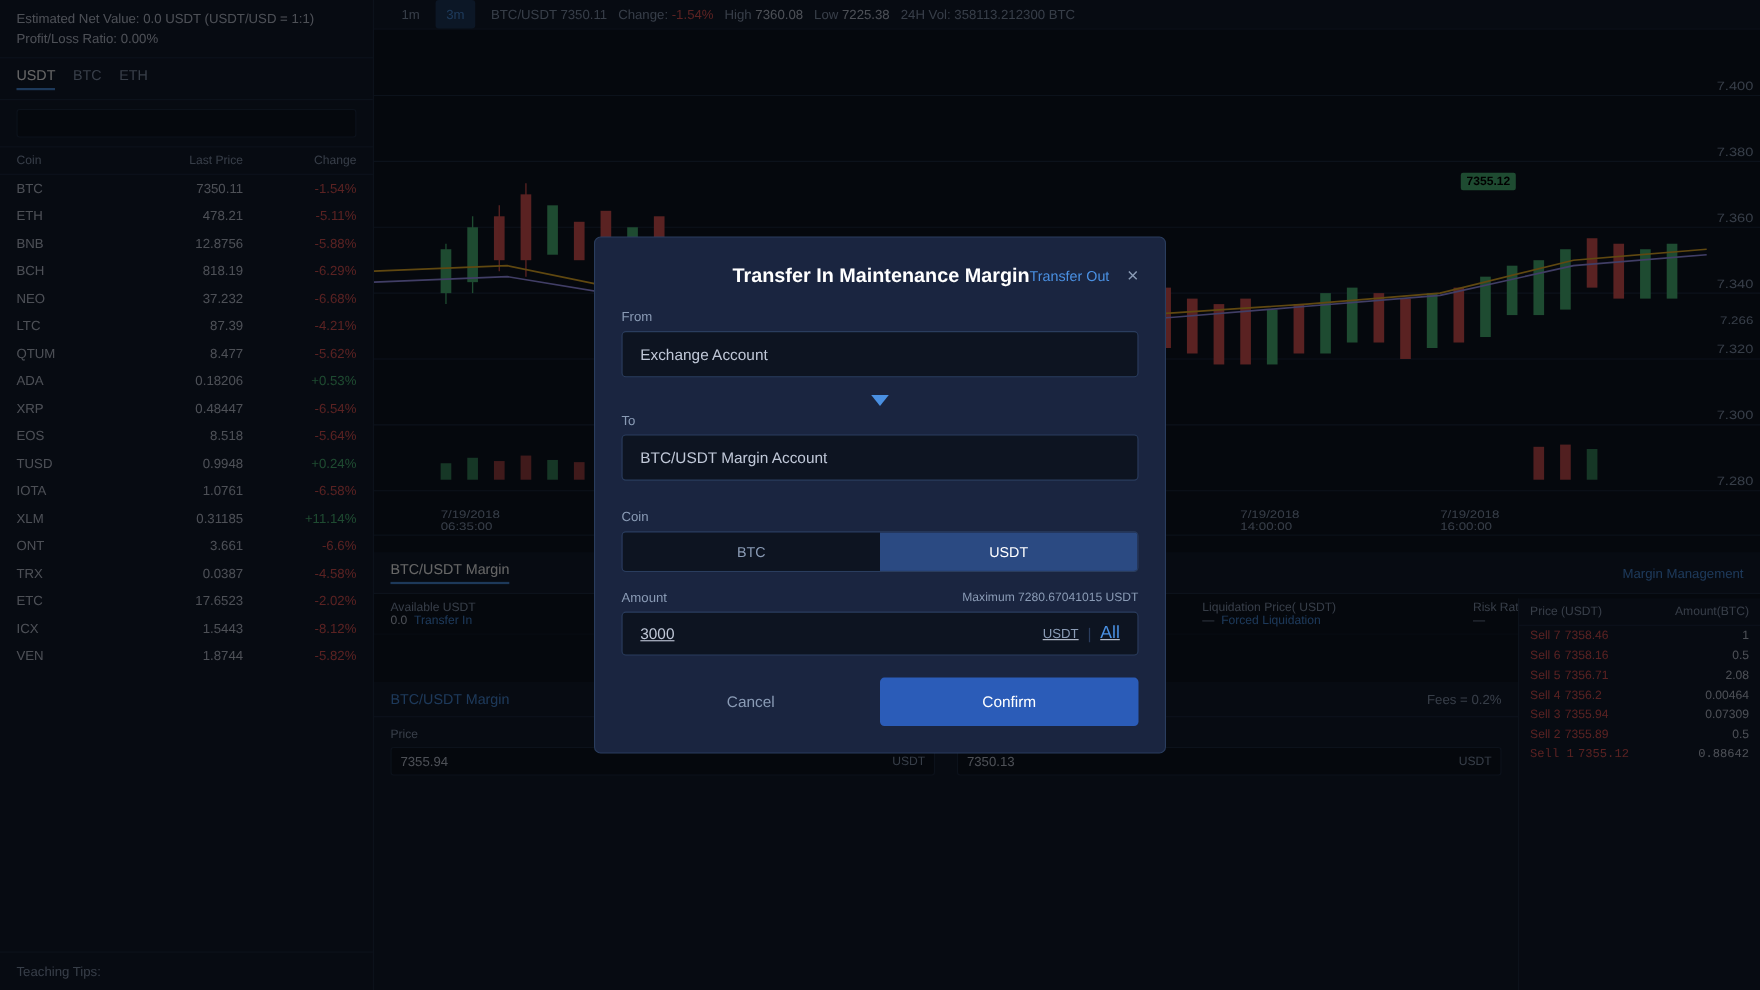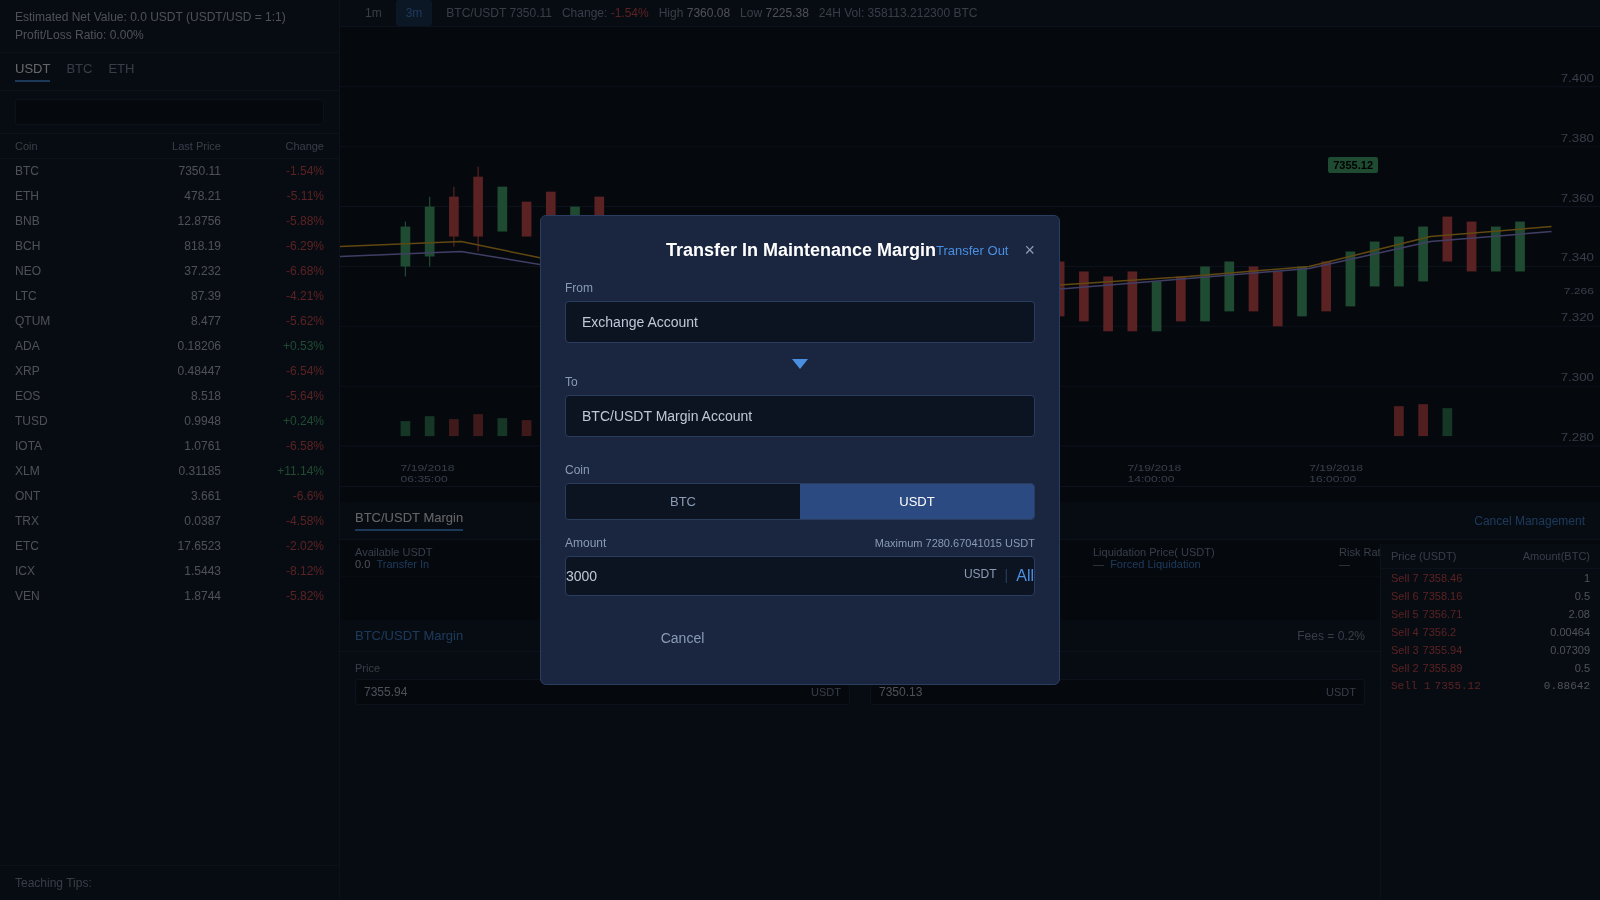--- a/index.html
+++ b/index.html
@@ -378,24 +378,26 @@
       display: flex;
       justify-content: space-between;
       align-items: center;
       margin-bottom: 6px;
     }
     .amount-label { font-size: 12px; color: #8a9bb5; }
     .max-amount { font-size: 11px; color: #8a9bb5; }
 
     .amount-input-wrap {
       display: flex;
+      align-items: center;
       background: #0d1421;
       border: 1px solid #2a3d5e;
       border-radius: 4px;
-      padding: 10px 0;
+      padding: 10px 16px;
+      text-decoration: underline;
     }
     .amount-input {
       flex: 1;
       background: transparent;
       border: none;
       color: #c0c8d8;
       font-size: 14px;
       outline: none;
     }
     .amount-unit { font-size: 12px; color: #8a9bb5; margin-right: 8px; }
@@ -694,21 +696,21 @@
     </svg>
     
     <div class="price-tag">7355.12</div>
   </div>
 
   <div class="bottom-section">
     <div class="bottom-tabs-bar">
       <div class="bottom-tabs-left">
         <span class="bottom-tab active">BTC/USDT Margin</span>
       </div>
-      <span class="margin-mgmt">Cancel Management</span>
+      <span class="margin-mgmt">Margin Management</span>
     </div>
 
     <div class="balance-row">
       <div>
         <div style="color:#8a9bb5;font-size:11px;">Available USDT</div>
         <div>
           <span class="val">0.0</span>
           &nbsp;<span class="transfer-link">Transfer In</span>
         </div>
       </div>
@@ -849,15 +851,16 @@
       <div class="amount-input-wrap">
         <input class="amount-input" type="text" value="3000" style="">
         <span class="amount-unit">USDT</span>
         <span class="amount-divider">|</span>
         <span class="all-link">All</span>
       </div>
     </div>
 
     <div class="modal-buttons">
       <button class="btn-cancel">Cancel</button>
+      <button class="btn-confirm">Confirm</button>
     </div>
   </div>
 </div>
 
 </body></html>

